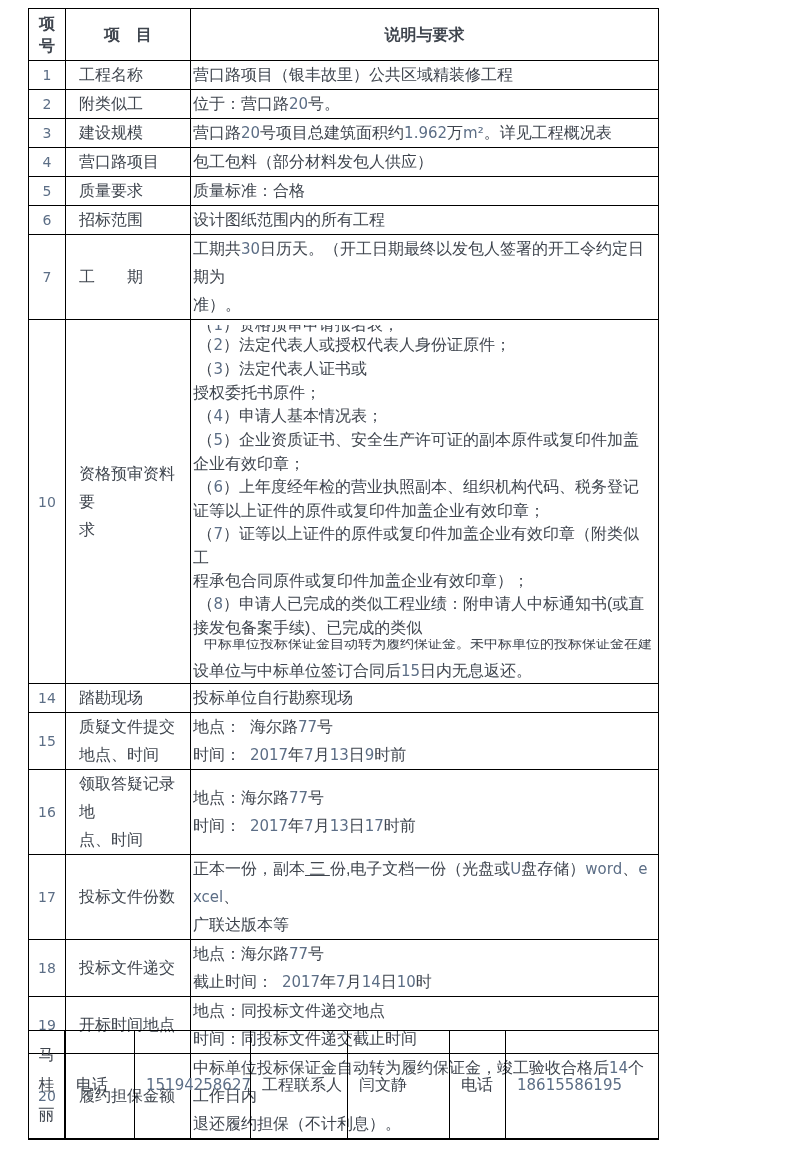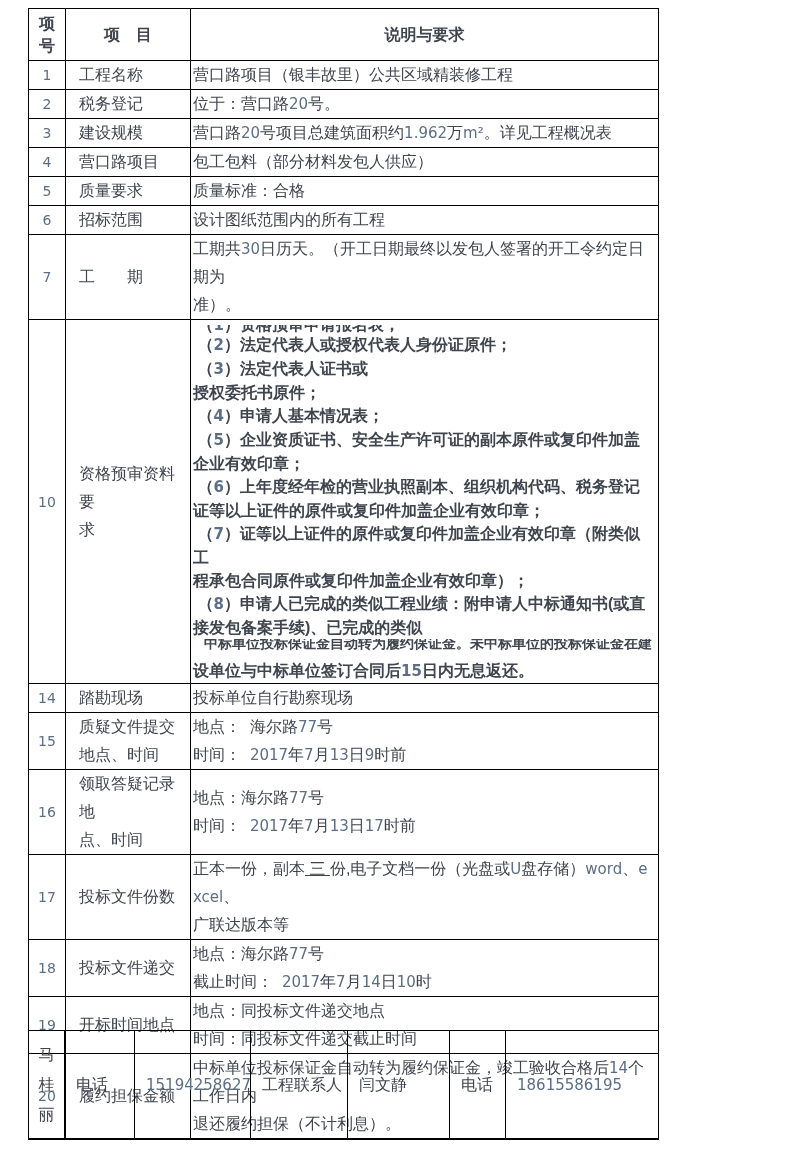--- a/index.html
+++ b/index.html
@@ -31,21 +31,21 @@
 
   td.no-cell{text-align:center;font-size:14px;}
   td.no-cell .lat{font-size:14px;}
   td.label-cell{padding-left:13px;padding-right:4px;margin-top:32px;}
   td.label-cell .ln{line-height:28px;}
   td.desc-cell{padding-left:2px;padding-right:6px;}
   td.desc-cell .ln{line-height:28px;white-space:pre-wrap;}
 
   
   td.desc-cell.dense{vertical-align:top;padding-top:5px;}
-  td.desc-cell.dense .ln{line-height:23px;font-weight:bold;}
+  td.desc-cell.dense .ln{line-height:23px;}
 
   .ln{display:block;}
   .ln.clip-most{height:8px;overflow:hidden;position:relative;}
   .ln.clip-most .inner{position:relative;top:-12px;display:block;line-height:23px;}
   .ln.clip-top{height:20px;overflow:hidden;position:relative;}
   .ln.clip-top .inner{position:relative;top:-7px;display:block;line-height:23px;font-size:14px;text-align:right;}
 
   .lat{
     color:#5c6e86;
     font-family:"DejaVu Sans", sans-serif;
@@ -96,21 +96,21 @@
           <td class="label-cell">
             <div class="ln"><span>工程名称</span></div>
           </td>
           <td class="desc-cell">
             <div class="ln"><span>营口路项目（银丰故里）公共区域精装修工程</span></div>
           </td>
         </tr>
         <tr style="height: 28px;">
           <td class="no-cell"><span class="lat">2</span></td>
           <td class="label-cell">
-            <div class="ln"><span>税务登记</span></div>
+            <div class="ln"><span>附类似工</span></div>
           </td>
           <td class="desc-cell">
             <div class="ln"><span>位于：营口路</span><span class="lat">20</span><span>号。</span></div>
           </td>
         </tr>
         <tr style="height: 28px;">
           <td class="no-cell"><span class="lat">3</span></td>
           <td class="label-cell">
             <div class="ln"><span>建设规模</span></div>
           </td>

